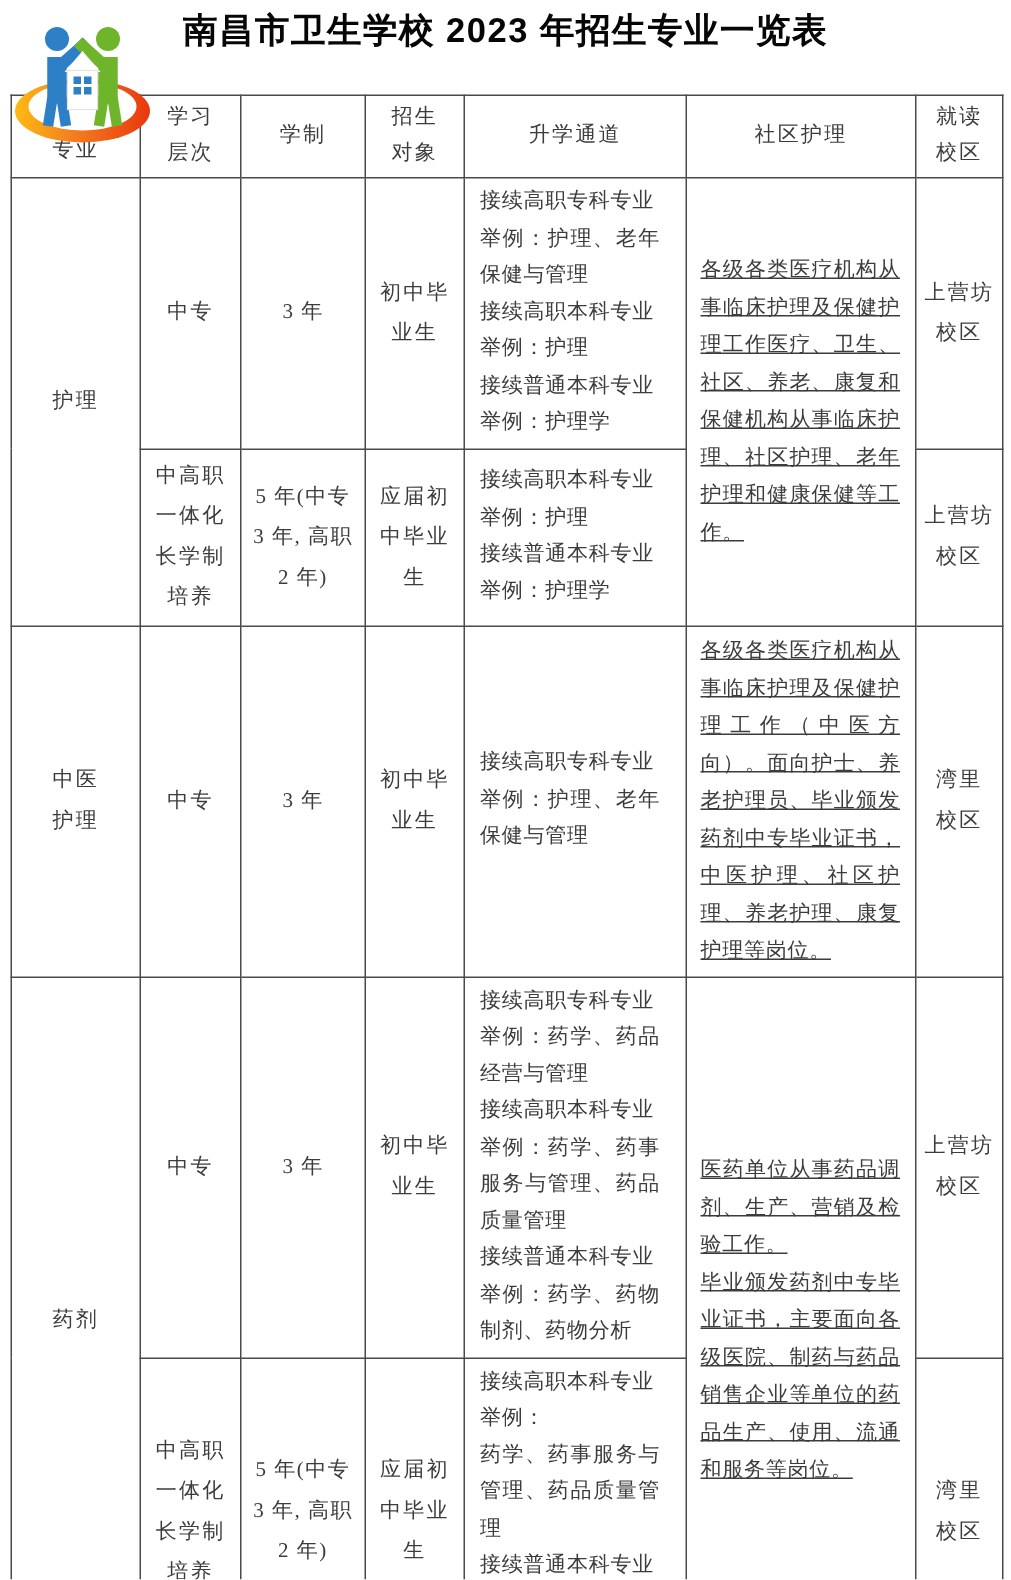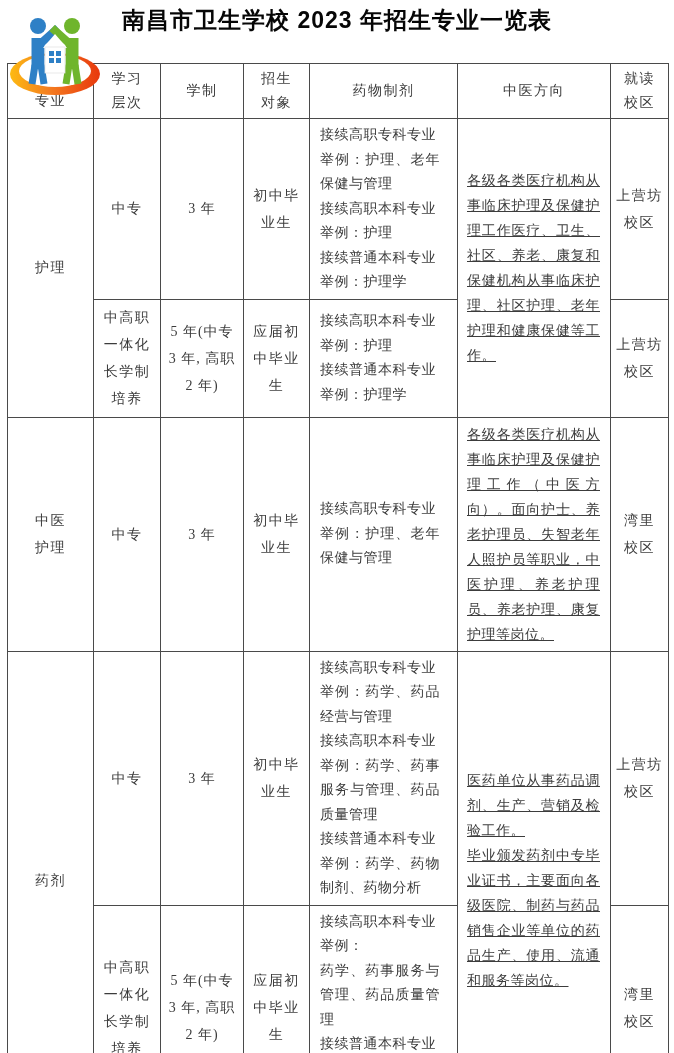--- a/index.html
+++ b/index.html
@@ -130,22 +130,22 @@
       <col style="width:58px">
     </colgroup>
     <tbody>
       <tr class="r-head">
         <th class="th-major">专业</th>
         <th>学习
 层次</th>
         <th>学制</th>
         <th>招生
 对象</th>
-        <th>药物制剂</th>
-        <th>中医方向</th>
+        <th>升学通道</th>
+        <th>社区护理</th>
         <th>就读
 校区</th>
       </tr>
 
       <tr class="r1">
         <td rowspan="2">护理</td>
         <td>中专</td>
         <td class="duration">3 年</td>
         <td>初中毕
 业生</td>
@@ -181,21 +181,21 @@
 
       <tr class="r3">
         <td>中医
 护理</td>
         <td>中专</td>
         <td class="duration">3 年</td>
         <td>初中毕
 业生</td>
         <td class="pathway">接续高职专科专业
 举例：护理、老年保健与管理</td>
-        <td class="employment">各级各类医疗机构从事临床护理及保健护理工作（中医方向）。面向护士、养老护理员、失智老年人照护员等职业，中医护理、养老护理员、养老护理、康复护理等岗位。</td>
+        <td class="employment">各级各类医疗机构从事临床护理及保健护理工作（中医方向）。面向护士、养老护理员、毕业颁发药剂中专毕业证书，中医护理、社区护理、养老护理、康复护理等岗位。</td>
         <td>湾里
 校区</td>
       </tr>
 
       <tr class="r4">
         <td rowspan="2">药剂</td>
         <td>中专</td>
         <td class="duration">3 年</td>
         <td>初中毕
 业生</td>

